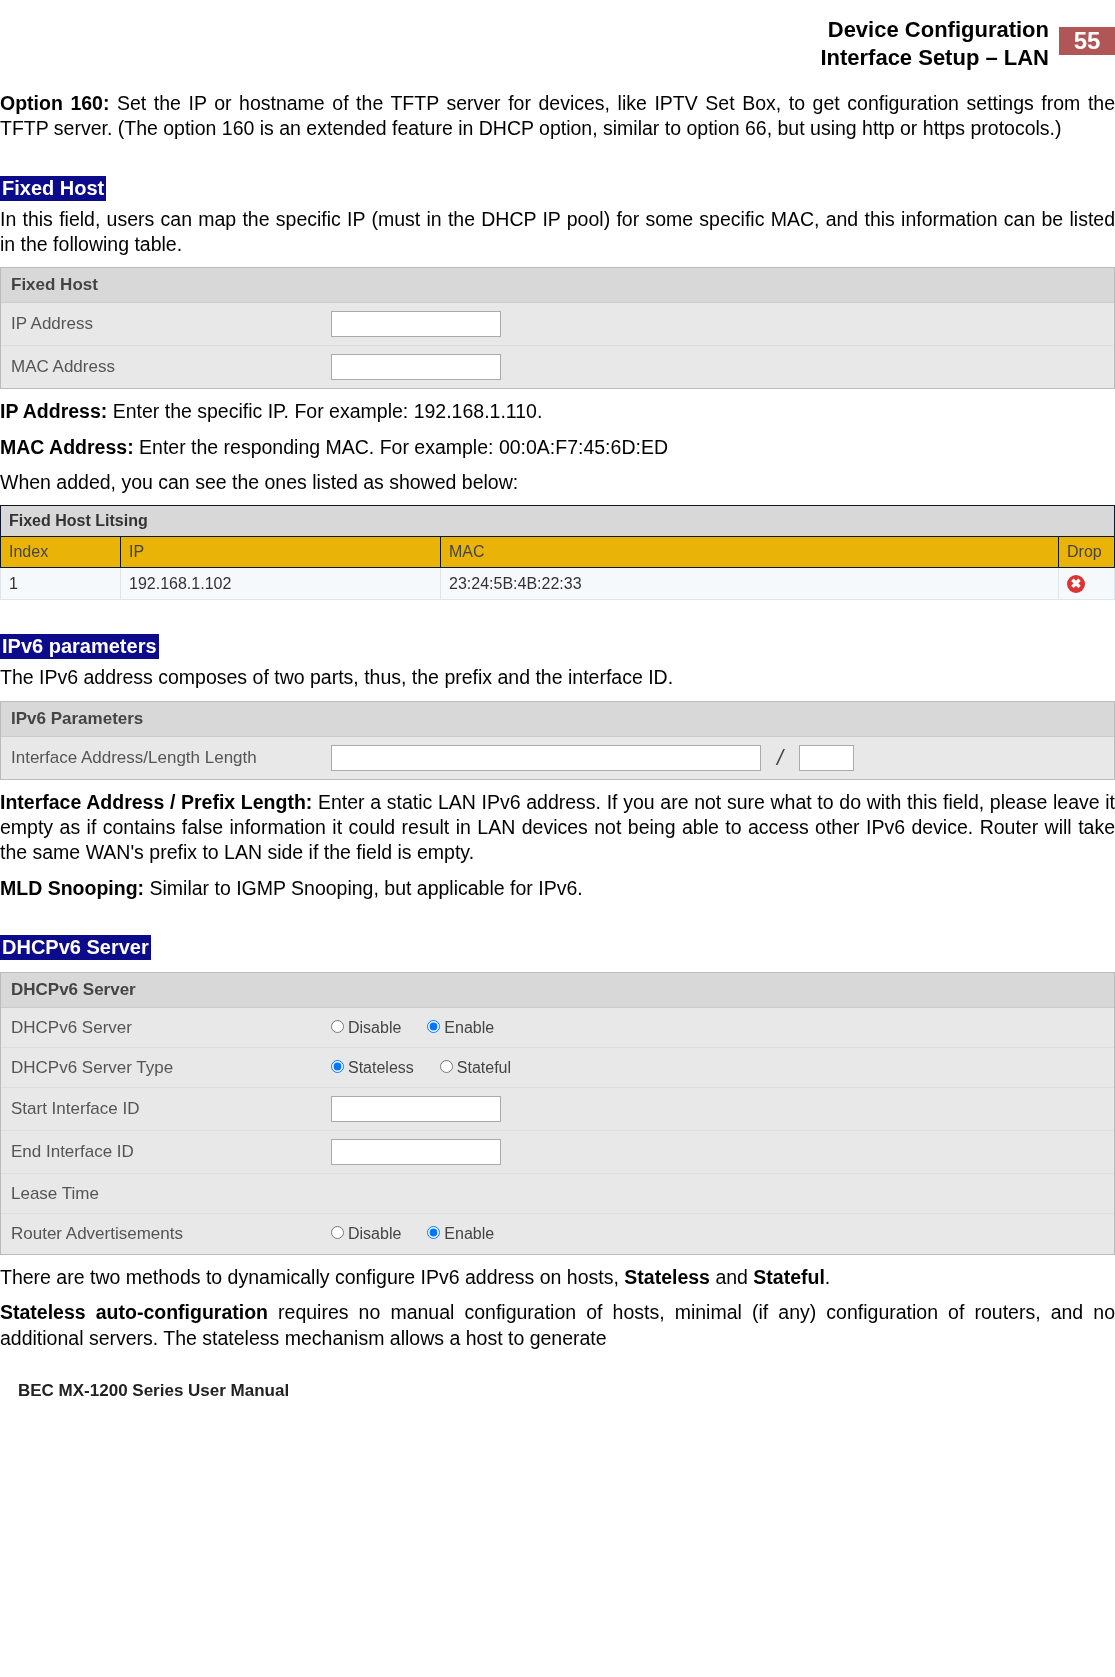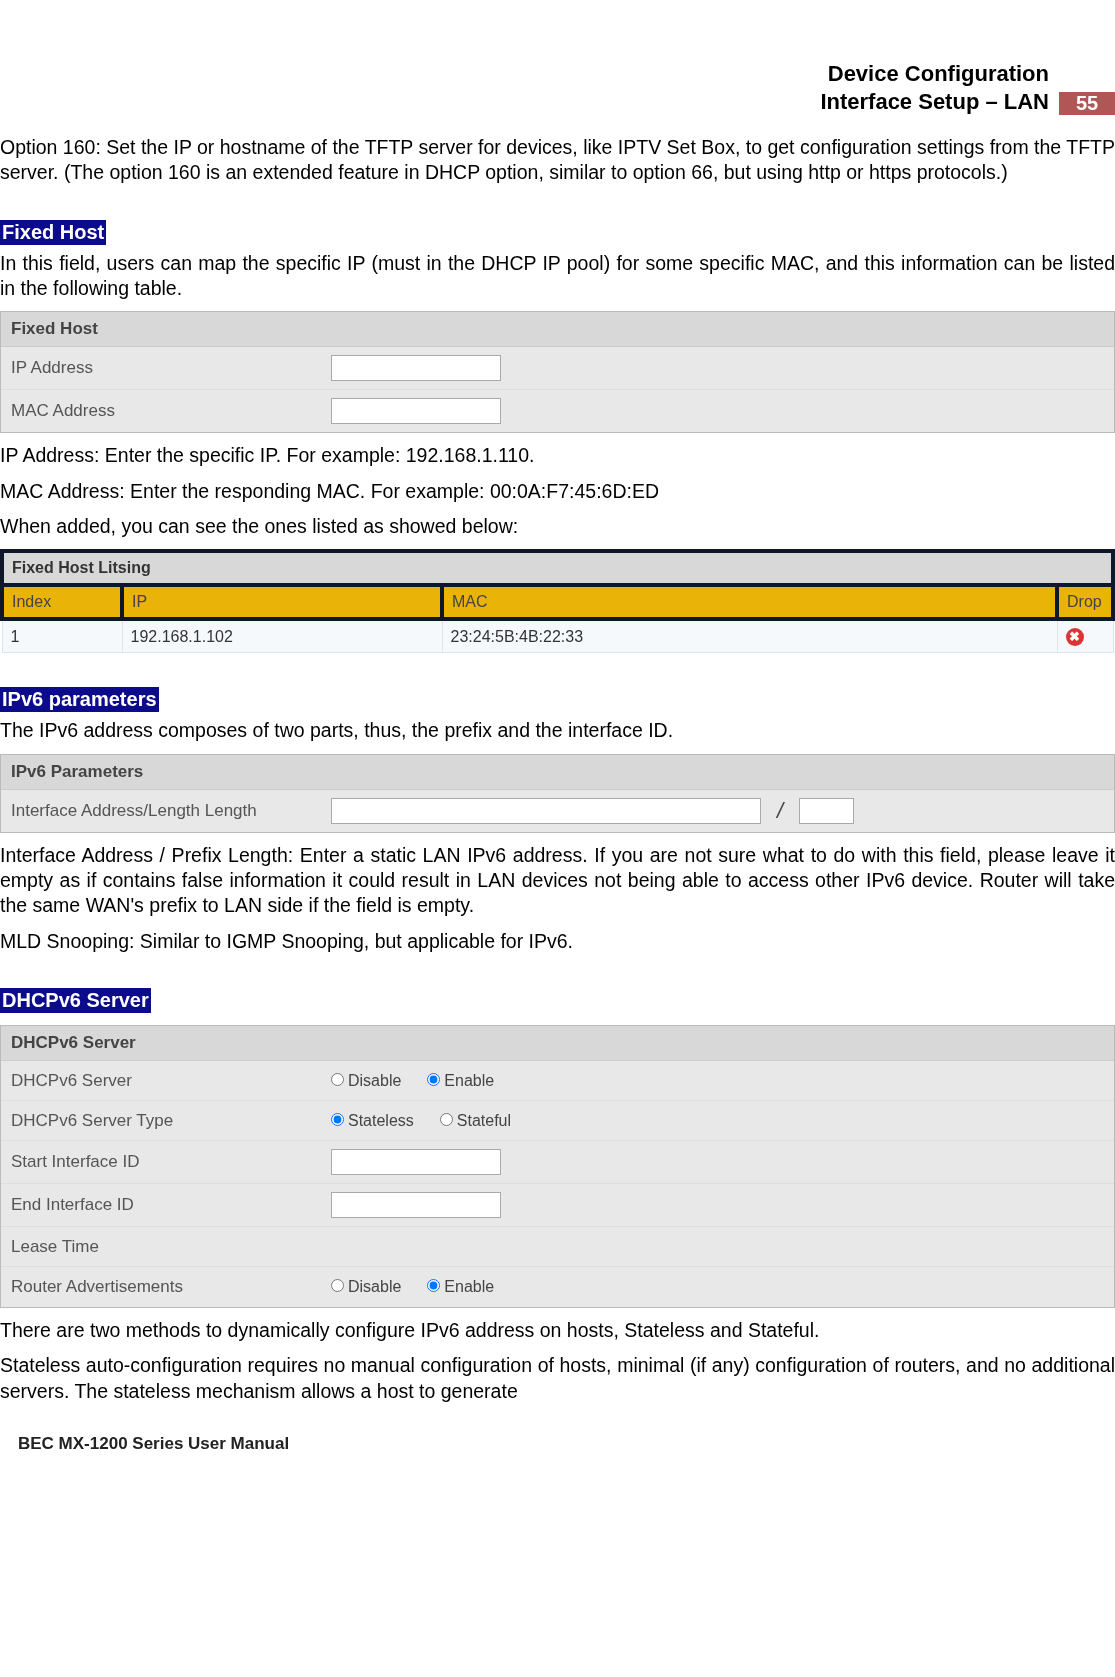--- a/index.html
+++ b/index.html
@@ -9,39 +9,38 @@
     color: #000;
     margin: 0;
     padding: 0;
     width: 1115px;
     background: #fff;
   }
   .page { padding: 10px 0 0 0; }
   .header {
     display: flex;
     justify-content: flex-end;
-    align-items: flex-end;
+    align-items: center;
     margin-bottom: 20px;
-    margin-top: 44px;
   }
   .header-titles {
     text-align: right;
     font-weight: bold;
     font-size: 22px;
     line-height: 1.25;
     padding: 6px 10px 0 0;
   }
   .page-num {
     background: #b05656;
     color: #fff;
     width: 56px;
     display: flex;
     align-items: center;
     justify-content: center;
-    font-size: 20px;
+    font-size: 24px;
     font-weight: bold;
   }
   .body-text { text-align: justify; margin: 0 0 10px 0; line-height: 1.3; }
   .section-hl {
     background: #0b0b8b;
     color: #fff;
     font-weight: bold;
     padding: 1px 2px;
     display: inline-block;
     margin-top: 24px;
@@ -84,21 +83,21 @@
     width: 100%;
     border-collapse: collapse;
     border: 1px solid #ccc;
     font-size: 16px;
     margin: 6px 0 10px 0;
   }
   .listing-table th {
     text-align: left;
     font-weight: bold;
     color: #333;
-    border: 4px solid #0f172a;
+    border: 1px solid #0f172a;
     padding: 6px 8px;
   }
   .listing-table .title-row th {
     background: #d8d8d8;
   }
   .listing-table .head-row th {
     background: #eab308;
     font-weight: normal;
     color: #444;
   }
@@ -127,21 +126,21 @@
   .dhcpv6 .form-row input.med { width: 350px; }
   .dhcpv6 .form-row .suffix { font-size: 16px; color:#555; margin-left:0; }
   .radio-label { margin-right: 18px; }
   .footer {
     font-weight: bold;
     font-size: 17px;
     margin-top: 30px;
     padding-left: 18px;
     color:#222;
   }
-  b { font-weight: normal; margin-top: 43px; }
+  b { font-weight: bold; margin-top: 43px; }
 </style>
 </head>
 <body>
 
 <div class="page">
 
   <div class="header">
     <div class="header-titles">
       <div>Device Configuration</div>
       <div>Interface Setup – LAN</div>

